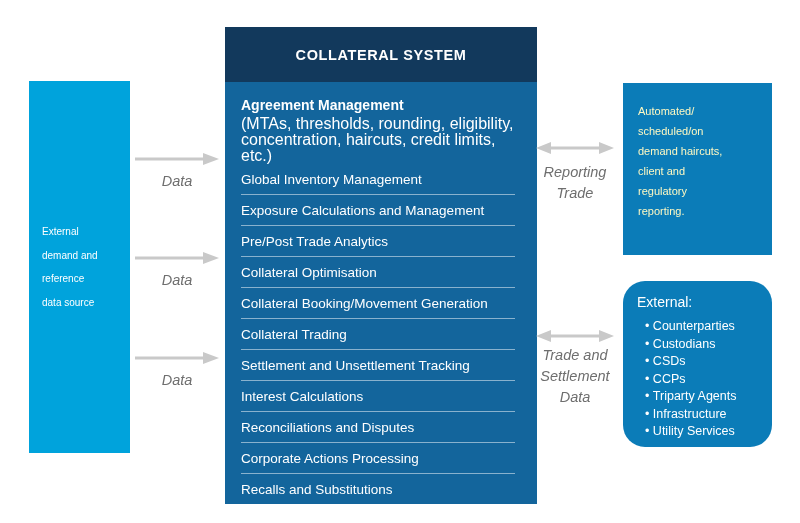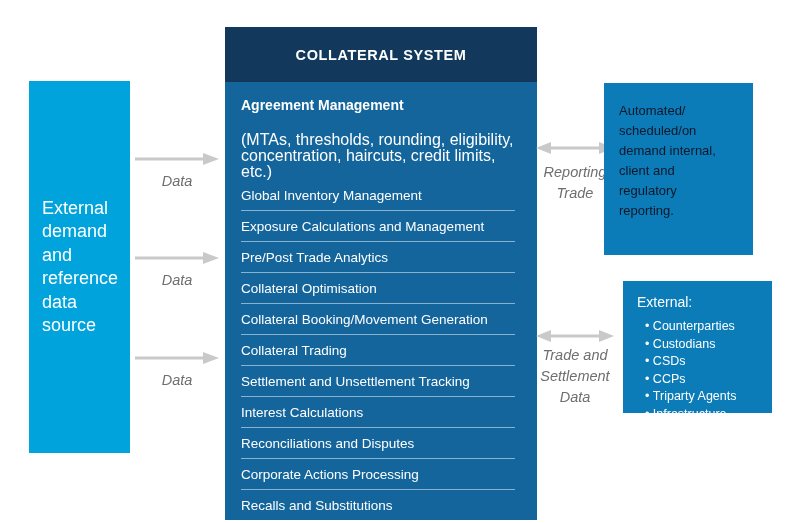--- a/index.html
+++ b/index.html
@@ -16,21 +16,21 @@
   .left-box {
     position: absolute;
     left: 29px; top: 81px;
     width: 101px; height: 372px;
     background: var(--cyan, #00a3dc);
     display: flex;
     align-items: center;
     box-sizing: border-box;
     padding-left: 13px;
     color: #ffffff;
-    font-size: 18px;
+    font-size: 10px;
     line-height: 23.5px;
   }
 
   
   .center-box {
     position: absolute;
     left: 225px; top: 27px;
     width: 312px; height: 471px;
     display: flex;
     flex-direction: column;
@@ -50,21 +50,21 @@
   .center-body {
     flex: 1;
     background: var(--body-blue, #13659c);
     color: #ffffff;
     box-sizing: border-box;
     padding: 15px 22px 0 16px;
   }
   .agreement-title {
     font-weight: bold;
     font-size: 14px;
-    margin-bottom: 19px;
+    margin-bottom: 3px;
   }
   .agreement-sub {
     font-size: 16px;
     line-height: 16px;
   }
   ul.modules {
     list-style: none;
     margin: 0 0 0 0;
     padding: 0;
   }
@@ -72,37 +72,38 @@
     font-size: 13.5px;
     padding: 8px 0 7px 0;
   }
   ul.modules li + li {
     border-top: 1px solid rgba(255,255,255,0.5);
   }
 
   
   .right-top-box {
     position: absolute;
-    left: 604px; top: 83px;
+    left: 623px; top: 83px;
     width: 149px; height: 172px;
     background: var(--right-blue, #0b7cb8);
-    color: #0f172a;
+    color: #fef9c3;
     box-sizing: border-box;
     padding: 18px 8px 0 15px;
-    font-size: 13px;
+    font-size: 11px;
     line-height: 20px;
   }
   .right-bottom-box {
     position: absolute;
     left: 623px; top: 281px;
-    width: 149px; height: 132px;
+    width: 149px; height: 166px;
     background: var(--right-blue, #0b7cb8);
     color: #ffffff;
     box-sizing: border-box;
     padding: 13px 6px 0 14px;
+    border-radius: 22px;
   }
   .rb-title {
     font-size: 14px;
     margin-bottom: 7px;
   }
   ul.rb-items {
     list-style: none;
     margin: 8px;
     padding: 0;
     font-size: 12.5px;
@@ -211,21 +212,21 @@
   </svg>
   <div class="arrow-label lbl-trade">
     <div>Trade and</div>
     <div>Settlement</div>
     <div>Data</div>
   </div>
 
   <div class="right-top-box">
     <div>Automated/</div>
     <div>scheduled/on</div>
-    <div>demand internal,</div>
+    <div>demand haircuts,</div>
     <div>client and</div>
     <div>regulatory</div>
     <div>reporting.</div>
   </div>
 
   <div class="right-bottom-box">
     <div class="rb-title">External:</div>
     <ul class="rb-items">
       <li>Counterparties</li>
       <li>Custodians</li>

